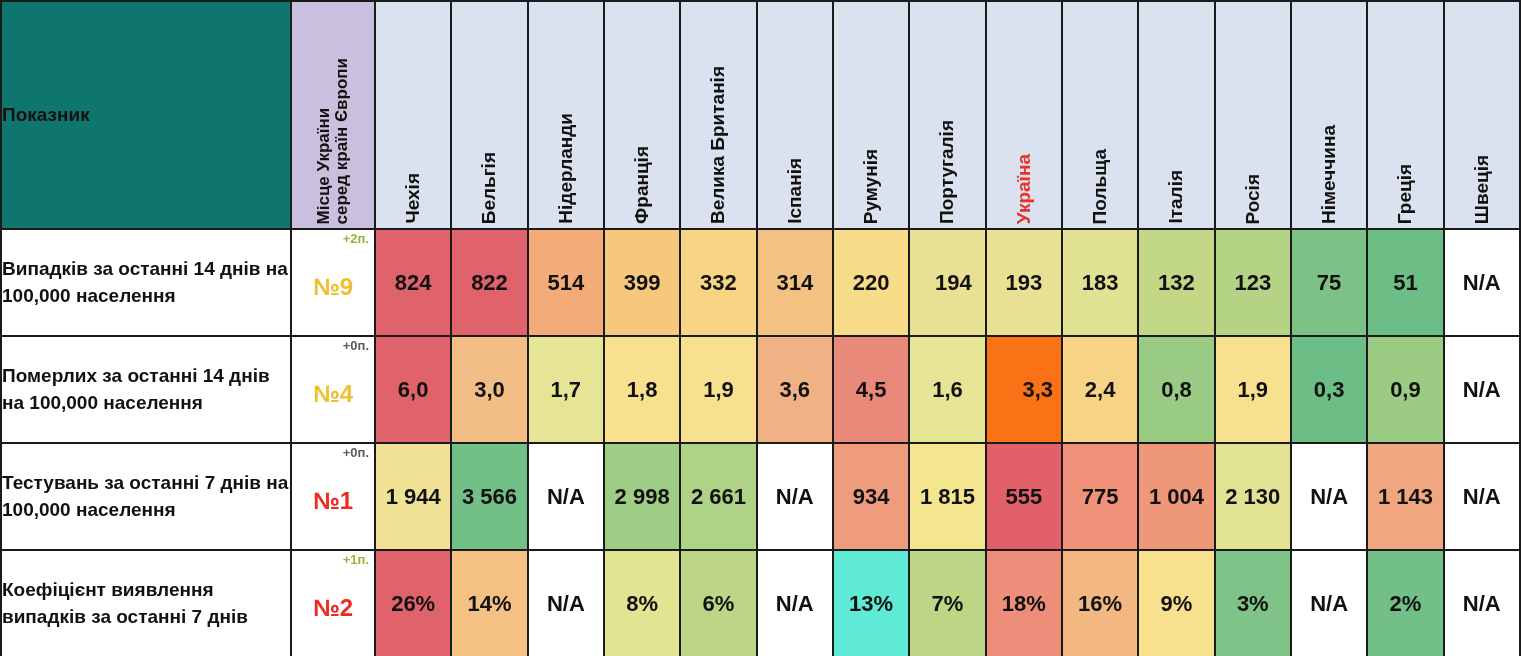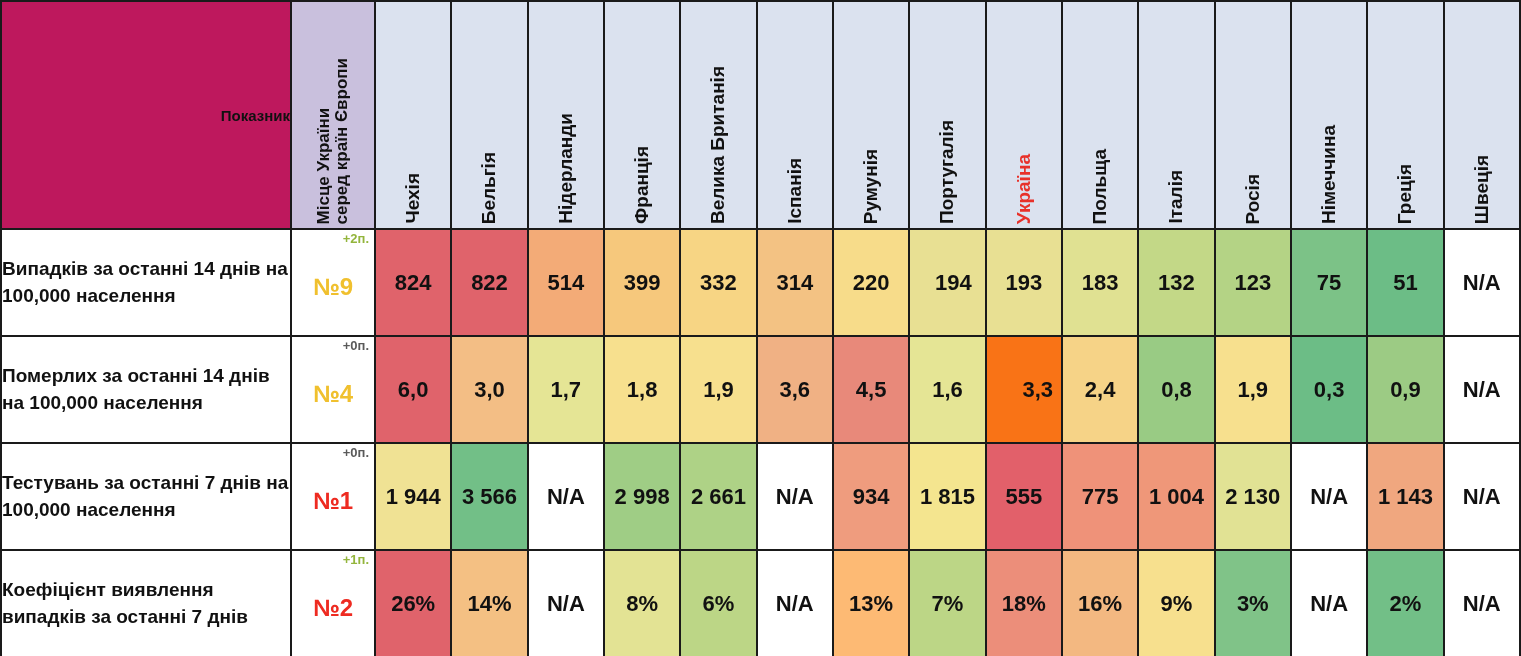--- a/index.html
+++ b/index.html
@@ -31,24 +31,24 @@
     margin: 0;
     box-sizing: border-box;
     font-weight: bold;
   }
 
   
   tr.header-row { height: 228px; }
 
   th.hdr-indicator {
     width: 290px;
-    background: #be185d;
-    color: #111111;
-    font-size: 15px;
-    text-align: right;
+    background: #0f766e;
+    color: #111111;
+    font-size: 19px;
+    text-align: left;
     vertical-align: middle;
   }
   th.hdr-rank {
     width: 84px;
     background: #c9c0dd;
     color: #111111;
     vertical-align: bottom;
     text-align: center;
     padding-bottom: 4px;
   }
@@ -223,21 +223,21 @@
           <td class="rank">
             <span class="delta pos">+1п.</span>
             <span class="place red">№2</span>
           </td>
           <td class="val" style="background: rgb(224, 99, 107);">26%</td>
           <td class="val" style="background: rgb(244, 192, 131);">14%</td>
           <td class="val" style="background: rgb(255, 255, 255);">N/A</td>
           <td class="val" style="background: rgb(227, 227, 148);">8%</td>
           <td class="val" style="background: rgb(188, 214, 134);">6%</td>
           <td class="val" style="background: rgb(255, 255, 255);">N/A</td>
-          <td class="val" style="background: #fdba74;">13%</td>
+          <td class="val" style="background: #5eead4;">13%</td>
           <td class="val" style="background: rgb(188, 214, 134);">7%</td>
           <td class="val" style="background: rgb(236, 142, 122);">18%</td>
           <td class="val" style="background: rgb(243, 184, 129);">16%</td>
           <td class="val" style="background: rgb(247, 224, 142);">9%</td>
           <td class="val" style="background: rgb(128, 195, 136);">3%</td>
           <td class="val" style="background: rgb(255, 255, 255);">N/A</td>
           <td class="val" style="background: rgb(114, 191, 135);">2%</td>
           <td class="val" style="background: rgb(255, 255, 255);">N/A</td>
         </tr>
       </tbody>

